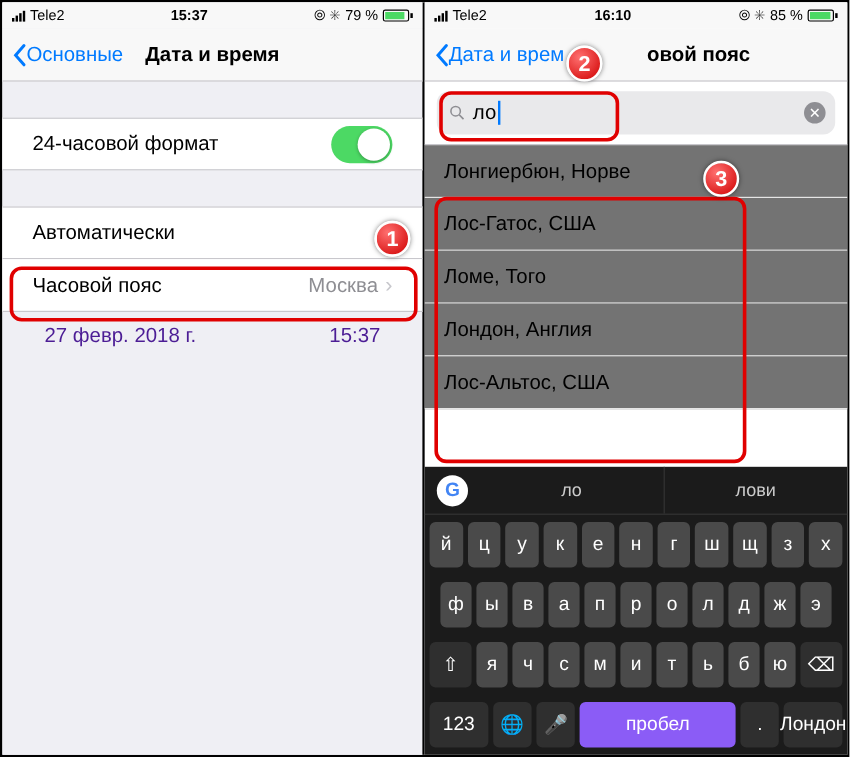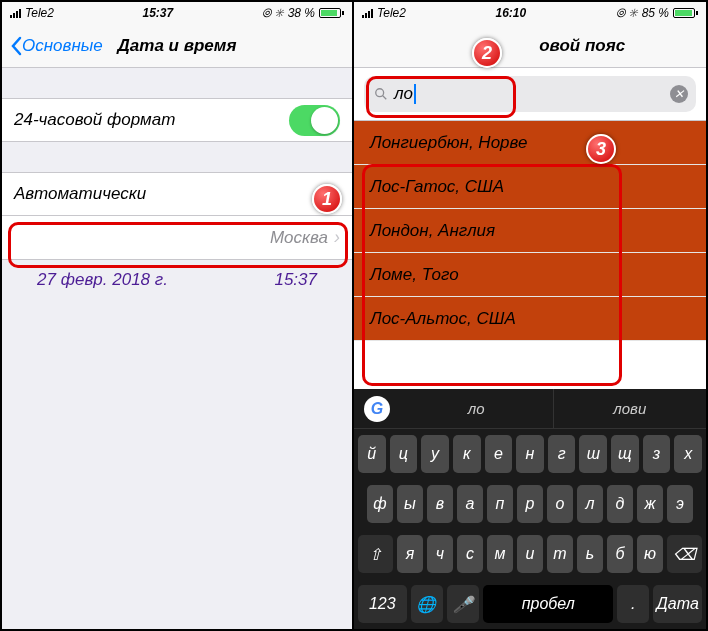--- a/index.html
+++ b/index.html
@@ -1,17 +1,17 @@
 <!DOCTYPE html>
 <html><head>
 <meta charset="utf-8">
 <style>
   * { box-sizing: border-box; margin: 0; padding: 0; font-family: -apple-system, Helvetica, Arial, sans-serif; }
   body { background: #fff; }
-  .container { display: flex; border: 2px solid #000; width: 708px; height: 631px; font-style: italic; }
+  .container { display: flex; border: 2px solid #000; width: 708px; height: 631px; }
   .phone { width: 50%; height: 100%; display: flex; flex-direction: column; background: #efeff4; position: relative; }
   .phone.left { border-right: 2px solid #000; }
 
   .status-bar { display: flex; justify-content: space-between; align-items: center; padding: 4px 8px; height: 22px; background: #f8f8f8; font-size: 12px; font-weight: 500; }
   .status-left, .status-right { display: flex; align-items: center; gap: 4px; }
   .status-center { font-size: 12px; font-weight: 600; }
   .signal-bars { display: flex; align-items: flex-end; gap: 1px; height: 10px; }
   .bar { width: 2px; background: #000; }
   .bar.b1 { height: 3px; } .bar.b2 { height: 5px; } .bar.b3 { height: 7px; } .bar.b4 { height: 9px; }
   .battery { display: inline-flex; align-items: center; }
@@ -19,53 +19,53 @@
   .battery-fill { position: absolute; left: 1px; top: 1px; bottom: 1px; width: 79%; background: #4cd964; }
   .battery-fill.g85 { width: 85%; }
   .battery-tip { width: 2px; height: 4px; background: #000; margin-left: 1px; }
 
   .nav-bar { display: flex; align-items: center; height: 44px; background: #f8f8f8; border-bottom: 1px solid #c8c7cc; position: relative; }
   .nav-back { display: flex; align-items: flex-start; color: #007aff; font-size: 17px; padding-left: 8px; cursor: pointer; }
   .nav-back svg { width: 12px; height: 20px; }
   .nav-title { position: absolute; left: 50%; transform: translateX(-50%); font-size: 17px; font-weight: 600; }
   .nav-title.shift { transform: translateX(-30%); margin-left: 35px; }
 
-  .cell { background: #fff; height: 44px; display: flex; align-items: center; padding: 0 12px; border-bottom: 1px solid #c8c7cc; font-size: 17px; }
+  .cell { background: #fff; height: 44px; display: flex; align-items: center; padding: 0 25px; border-bottom: 1px solid #c8c7cc; font-size: 17px; }
   .cell.first { border-top: 1px solid #c8c7cc; }
   .cell-spacer { flex: 1; }
   .cell-value { color: #8e8e93; margin-right: 6px; }
   .chevron { color: #c7c7cc; font-size: 18px; }
 
   .toggle { width: 51px; height: 31px; border-radius: 16px; background: #4cd964; position: relative; }
   .toggle .knob { position: absolute; right: 2px; top: 2px; width: 27px; height: 27px; border-radius: 50%; background: #fff; box-shadow: 0 1px 3px rgba(0,0,0,0.3); }
 
   .gap { height: 30px; }
 
   .datetime-row { display: flex; justify-content: space-between; padding: 10px 35px 0; font-size: 17px; color: #4c1d95; }
 
   .search-wrap { background: #fff; padding: 8px 10px; border-bottom: 1px solid #c8c7cc; }
   .search-field { background: #e9e9eb; border-radius: 10px; height: 36px; display: flex; align-items: center; padding: 0 10px; position: relative; }
   .search-field svg.search { width: 14px; height: 14px; margin-right: 6px; }
   .search-text { font-size: 17px; color: #000; }
   .cursor { display: inline-block; width: 2px; height: 20px; background: #007aff; vertical-align: middle; margin-left: 1px; }
   .clear-btn { position: absolute; right: 8px; width: 18px; height: 18px; border-radius: 50%; background: #8e8e93; display: flex; align-items: center; justify-content: center; color: #fff; font-size: 12px; }
 
-  .result { background: #c2410c; height: 44px; display: flex; align-items: center; padding: 0 16px; border-bottom: 1px solid #e5e5e5; font-size: 17px; }
+  .result { background: #737373; height: 44px; display: flex; align-items: center; padding: 0 16px; border-bottom: 1px solid #e5e5e5; font-size: 17px; }
 
   .keyboard { margin-top: auto; background: #1b1b1b; color: #fff; }
   .sugg-row { display: flex; align-items: center; height: 40px; border-bottom: 1px solid #333; }
   .g-icon { width: 26px; height: 26px; border-radius: 50%; background: #fff; margin: 0 10px; display: flex; align-items: center; justify-content: center; font-weight: bold; font-size: 16px; }
   .sugg { flex: 1; text-align: center; font-size: 15px; color: #ccc; border-left: 1px solid #333; height: 100%; display: flex; align-items: center; justify-content: center; }
   .sugg:first-of-type { border-left: none; }
 
   .key-row { display: flex; justify-content: center; gap: 4px; padding: 6px 4px; }
   .key { background: #4a4a4a; border-radius: 5px; height: 38px; min-width: 26px; flex: 1; display: flex; align-items: center; justify-content: center; font-size: 16px; color: #fff; }
   .key.dark { background: #2f2f2f; }
   .key.shift, .key.del { flex: 1.4; }
-  .key.space { flex: 4; background: #000000; }
+  .key.space { flex: 4; background: #8b5cf6; }
   .key.num, .key.ret { flex: 1.5; }
   .r2 { padding: 6px 18px; }
 
   .annot { position: absolute; width: 30px; height: 30px; border-radius: 50%; background: radial-gradient(circle at 35% 30%, #ff7070, #d00000); border: 2px solid #fff; box-shadow: 0 0 4px rgba(0,0,0,0.5); color: #fff; font-weight: bold; font-size: 18px; display: flex; align-items: center; justify-content: center; z-index: 20; }
   .hl { position: absolute; border: 3px solid #e00000; border-radius: 10px; z-index: 10; pointer-events: none; }
 </style>
 </head>
 <body>
 
 <div class="container">
@@ -77,21 +77,21 @@
             <div class="bar b1"></div>
             <div class="bar b2"></div>
             <div class="bar b3"></div>
             <div class="bar b4"></div>
           </div>
         <span>Tele2</span>
       </div>
       <div class="status-center">15:37</div>
       <div class="status-right">
         <span>⦾ ✳</span>
-        <span>38 %</span>
+        <span>79 %</span>
         <span class="battery">
             <span class="battery-body">
               <span class="battery-fill"></span>
             </span>
             <span class="battery-tip"></span>
           </span>
       </div>
     </div>
 
     <div class="nav-bar">
@@ -113,20 +113,21 @@
           <div class="knob"></div>
         </div>
     </div>
 
     <div class="gap"></div>
 
     <div class="cell first">
       <span>Автоматически</span>
     </div>
     <div class="cell" style="position:relative;">
+      <span>Часовой пояс</span>
       <div class="cell-spacer"></div>
       <span class="cell-value">Москва</span>
       <span class="chevron">›</span>
     </div>
 
     <div class="datetime-row">
       <span>27 февр. 2018 г.</span>
       <span>15:37</span>
     </div>
 
@@ -152,40 +153,46 @@
         <span class="battery">
             <span class="battery-body">
               <span class="battery-fill g85"></span>
             </span>
             <span class="battery-tip"></span>
           </span>
       </div>
     </div>
 
     <div class="nav-bar">
+      <div class="nav-back">
+        <svg viewBox="0 0 12 20">
+            <path d="M10 2 L3 10 L10 18" stroke="#007aff" stroke-width="2.5" fill="none" stroke-linecap="round"></path>
+          </svg>
+        <span>Дата и врем</span>
+      </div>
       <div class="nav-title shift">овой пояс</div>
     </div>
 
     <div class="search-wrap">
       <div class="search-field">
         <svg class="search" viewBox="0 0 16 16">
             <circle cx="6.5" cy="6.5" r="4.5" stroke="#8e8e93" stroke-width="1.5" fill="none"></circle>
             <line x1="10" y1="10" x2="14" y2="14" stroke="#8e8e93" stroke-width="1.5"></line>
           </svg>
         <span class="search-text">ло</span>
           <span class="cursor"></span>
         <div class="clear-btn">✕</div>
       </div>
     </div>
 
     <div id="results">
         <div class="result">Лонгиербюн, Норве</div>
         <div class="result">Лос-Гатос, США</div>
+        <div class="result">Ломе, Того</div>
         <div class="result">Лондон, Англия</div>
-        <div class="result">Ломе, Того</div>
         <div class="result">Лос-Альтос, США</div>
       </div>
 
     <div class="keyboard">
       <div class="sugg-row">
         <div class="g-icon">
             <span style="color:#4285F4;">G</span>
           </div>
         <div id="suggs" style="display:flex;flex:1;height:100%;">
             <div class="sugg">ло</div>
@@ -230,21 +237,21 @@
           <div class="key">б</div>
           <div class="key">ю</div>
           <div class="key dark del">⌫</div>
         </div>
       <div class="key-row">
         <div class="key dark num">123</div>
         <div class="key dark">🌐</div>
         <div class="key dark">🎤</div>
         <div class="key space">пробел</div>
         <div class="key dark">.</div>
-        <div class="key dark ret">Дата</div>
+        <div class="key dark ret">Лондон</div>
       </div>
     </div>
 
     <div class="hl" style="left:12px; top:74px; width:150px; height:42px;"></div>
     <div class="annot" style="left:118px; top:36px;">2</div>
     <div class="hl" style="left:8px; top:162px; width:260px; height:222px;"></div>
     <div class="annot" style="left:232px; top:132px;">3</div>
   </div>
 </div>
 

